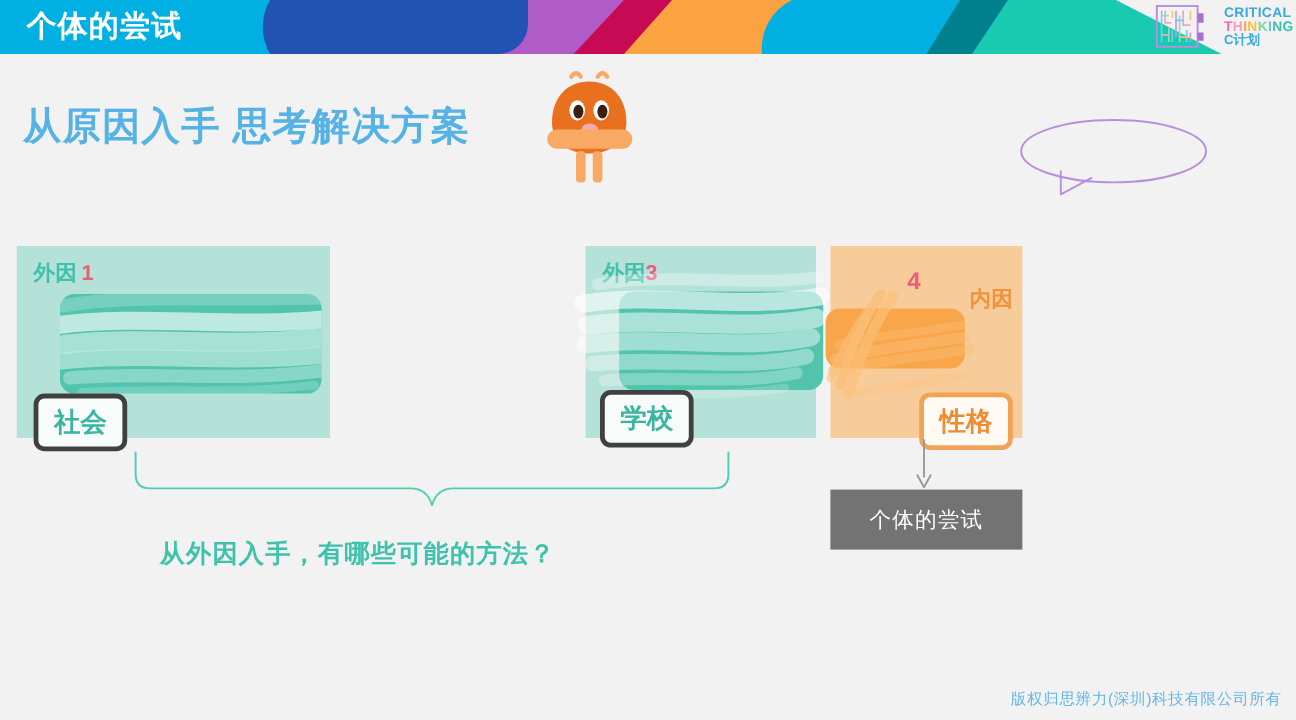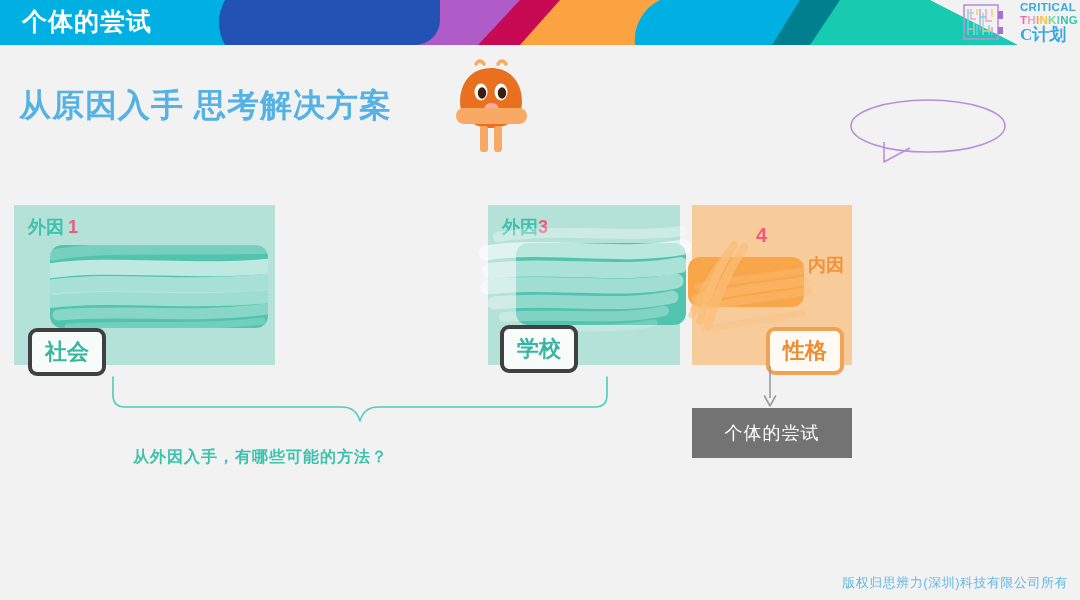--- a/index.html
+++ b/index.html
@@ -41,21 +41,21 @@
     justify-content: space-between;
   }
   #logo-mark { width: 42px; height: 40px; flex: none; }
   #logo-text { display: flex; flex-direction: column; line-height: 1.08; }
   #logo-text .l1 { font-size: 11.5px; font-weight: bold; color: #3aa7dd; letter-spacing: .3px;}
   #logo-text .l2 { font-size: 11.5px; font-weight: bold; letter-spacing: .3px;}
   #logo-text .l2 .t { color:#f36ca0; } #logo-text .l2 .h{color:#f0a0c0;}
   #logo-text .l2 .i{color:#f9a03f;} #logo-text .l2 .n{color:#f9c23c;}
   #logo-text .l2 .k{color:#7ed6a0;} #logo-text .l2 .i2{color:#5cc8c8;}
   #logo-text .l2 .n2{color:#42bfa5;} #logo-text .l2 .g{color:#36c6b0;}
-  #logo-text .l3 { font-size: 17px; font-weight: bold; color: #3aa7dd; font-family: Liberation Serif, serif; }
+  #logo-text .l3 { font-size: 11px; font-weight: bold; color: #3aa7dd; }
 
   
   #main-title {
     position: absolute; left: 19px; top: 84px;
     font-size: 32px; font-weight: bold; color: #56b2e4;
     letter-spacing: 1px; white-space: nowrap;
   }
 
   
   #mascot { position: absolute; left: 452px; top: 56px; width: 78px; height: 102px; }
@@ -105,42 +105,42 @@
   #card-2 { left: 290px; width: 184px; background: #b5e2d8; }
   #card-2 .inner { left: 62px; top: 43px; width: 175px; height: 78px; background: #52c4ae; }
   #card-2 .tag { left: 8px; top: 120px; }
 
   #card-3 { left: 488px; width: 192px; background: #b5e2d8; }
   #card-3 .inner { left: 28px; top: 38px; width: 170px; height: 82px; background: #52c4ae; }
   #card-3 .tag { left: 12px; top: 120px; }
 
   #card-4 { left: 692px; width: 160px; background: #f7cc9a; }
   #card-4 .cat {
-    left: auto; right: 8px; top: 48px;
+    left: auto; right: 8px; top: 32px;
     color: #f0933b; font-size: 18px;
   }
   #card-4 .num-top {
     position: absolute; left: 64px; top: 19px;
     font-size: 20px; font-weight: bold; color: #ef5a78;
   }
   #card-4 .inner { left: -4px; top: 52px; width: 116px; height: 50px; background: #f9a64a; }
   #card-4 .inner .hidden-text { color: rgba(255,255,255,.45); font-size: 19px; }
   #card-4 .tag {
     right: 8px; left: auto; top: 122px;
     background: #fffaf4; border-color: #f0a356; color: #ee8c34; font-family: Liberation Serif, serif;
   }
 
   
   .scribble { position: absolute; pointer-events: none; }
 
   
   #brace { position: absolute; left: 110px; top: 375px; width: 500px; height: 48px; }
   #question {
     position: absolute; left: 133px; top: 447px;
-    font-size: 16px; font-weight: bold; color: #3fc2ab;
+    font-size: 21px; font-weight: bold; color: #3fc2ab;
     letter-spacing: 1px; white-space: nowrap;
   }
 
   
   #arrow { position: absolute; left: 760px; top: 366px; width: 20px; height: 42px; }
   #result-box {
     position: absolute; left: 692px; top: 408px;
     width: 160px; height: 50px;
     background: #737373;
     display: flex; align-items: center; justify-content: center;

